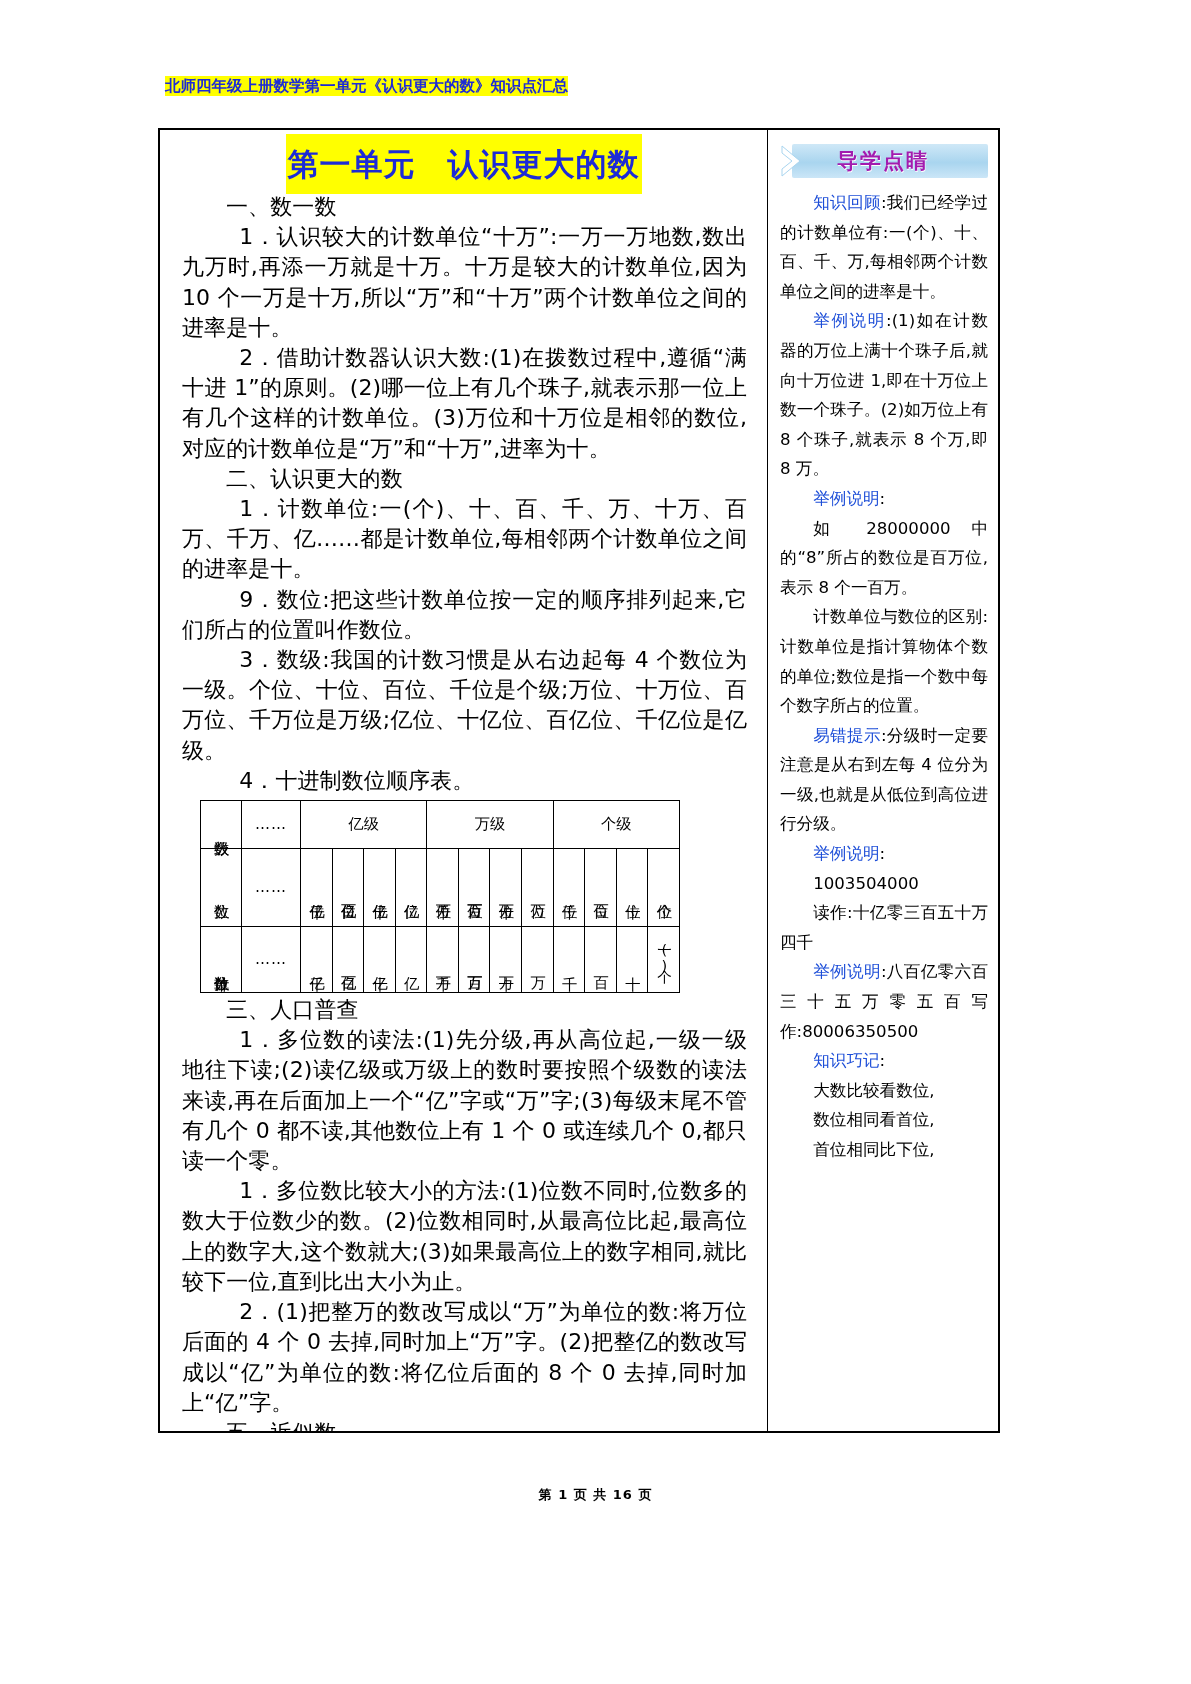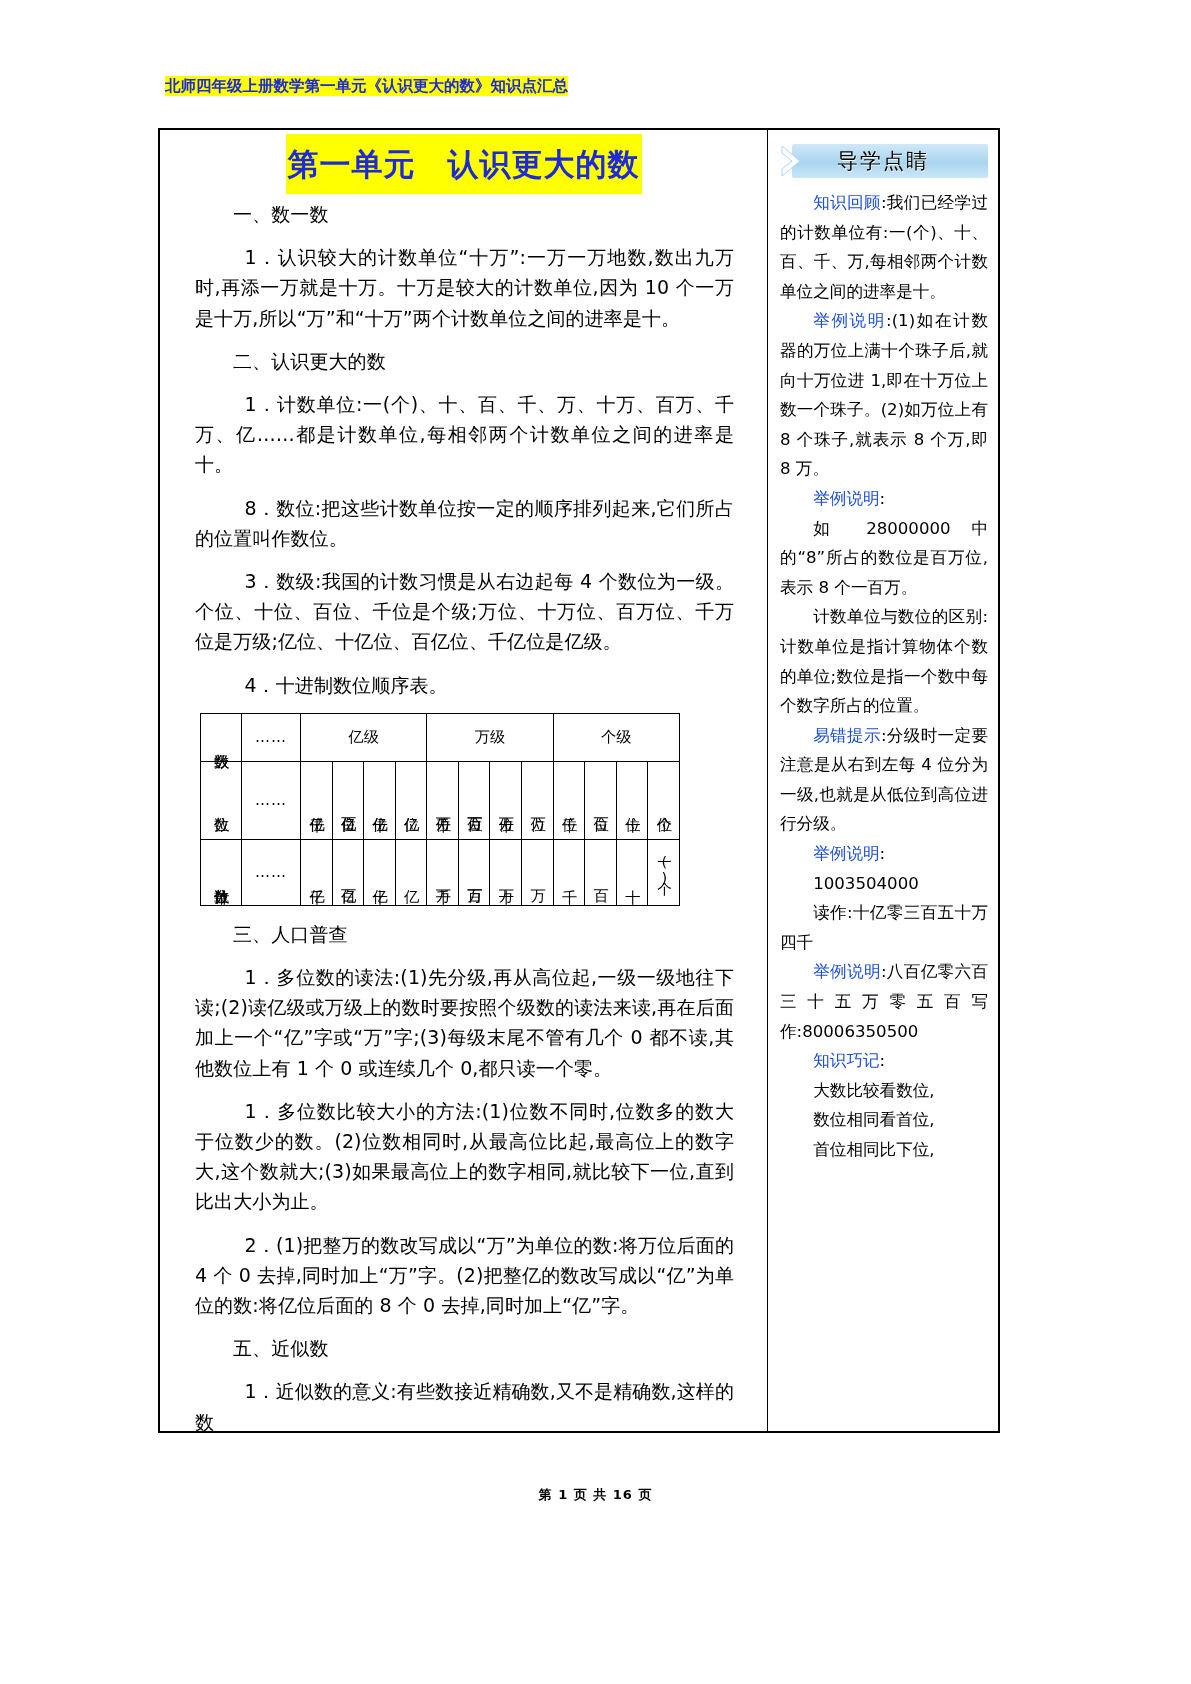--- a/index.html
+++ b/index.html
@@ -71,22 +71,22 @@
     color: #1d2bd6;
     background: #ffff00;
     padding: 12px 2px;
     letter-spacing: 1px;
   }
   
   .body-wrap {
     padding: 0 20px 0 22px;
   }
   p.t {
-    margin: 13px;
-    font-size: 19px;
+    margin: 0;
+    font-size: 22px;
     line-height: 30.2px;
     text-align: justify;
     text-justify: inter-ideograph;
     letter-spacing: 0.1px;
   }
   p.ind1 { text-indent: 2em; }
   p.ind2 { text-indent: 2.6em; }
   
   .dt-wrap {
     margin: 4px 0 2px 40px;
@@ -137,22 +137,22 @@
   .chev {
     position: absolute;
     left: 6px;
     top: 4px;
     width: 28px;
     height: 34px;
   }
   .banner-text {
     position: relative;
     font-size: 21px;
-    font-weight: normal;
-    color: #000000;
+    font-weight: bold;
+    color: #a21caf;
     letter-spacing: 2px;
     text-shadow: 0.5px 0.5px 0 #ffffff;
   }
   .side-wrap {
     padding: 2px 10px 0 12px;
   }
   p.s {
     margin: 0;
     font-size: 16.6px;
     line-height: 29.6px;
@@ -187,23 +187,24 @@
 
     <div class="col-left">
 
       <div class="main-title">
         <span>第一单元　认识更大的数</span>
       </div>
 
       <div class="body-wrap">
         <p class="t ind1">一、数一数</p>
         <p class="t ind2">1．认识较大的计数单位“十万”:一万一万地数,数出九万时,再添一万就是十万。十万是较大的计数单位,因为 10 个一万是十万,所以“万”和“十万”两个计数单位之间的进率是十。</p>
+        <p class="t ind2">2．借助计数器认识大数:(1)在拨数过程中,遵循“满十进 1”的原则。(2)哪一位上有几个珠子,就表示那一位上有几个这样的计数单位。(3)万位和十万位是相邻的数位,对应的计数单位是“万”和“十万”,进率为十。</p>
         <p class="t ind1">二、认识更大的数</p>
         <p class="t ind2">1．计数单位:一(个)、十、百、千、万、十万、百万、千万、亿……都是计数单位,每相邻两个计数单位之间的进率是十。</p>
-        <p class="t ind2">8．数位:把这些计数单位按一定的顺序排列起来,它们所占的位置叫作数位。</p>
+        <p class="t ind2">9．数位:把这些计数单位按一定的顺序排列起来,它们所占的位置叫作数位。</p>
         <p class="t ind2">3．数级:我国的计数习惯是从右边起每 4 个数位为一级。个位、十位、百位、千位是个级;万位、十万位、百万位、千万位是万级;亿位、十亿位、百亿位、千亿位是亿级。</p>
         <p class="t ind2">4．十进制数位顺序表。</p>
       </div>
 
       <div class="dt-wrap">
         <table class="digit">
           <tbody>
             <tr class="row-h">
               <td class="c-lab">
                 <span class="vert">数级</span>

